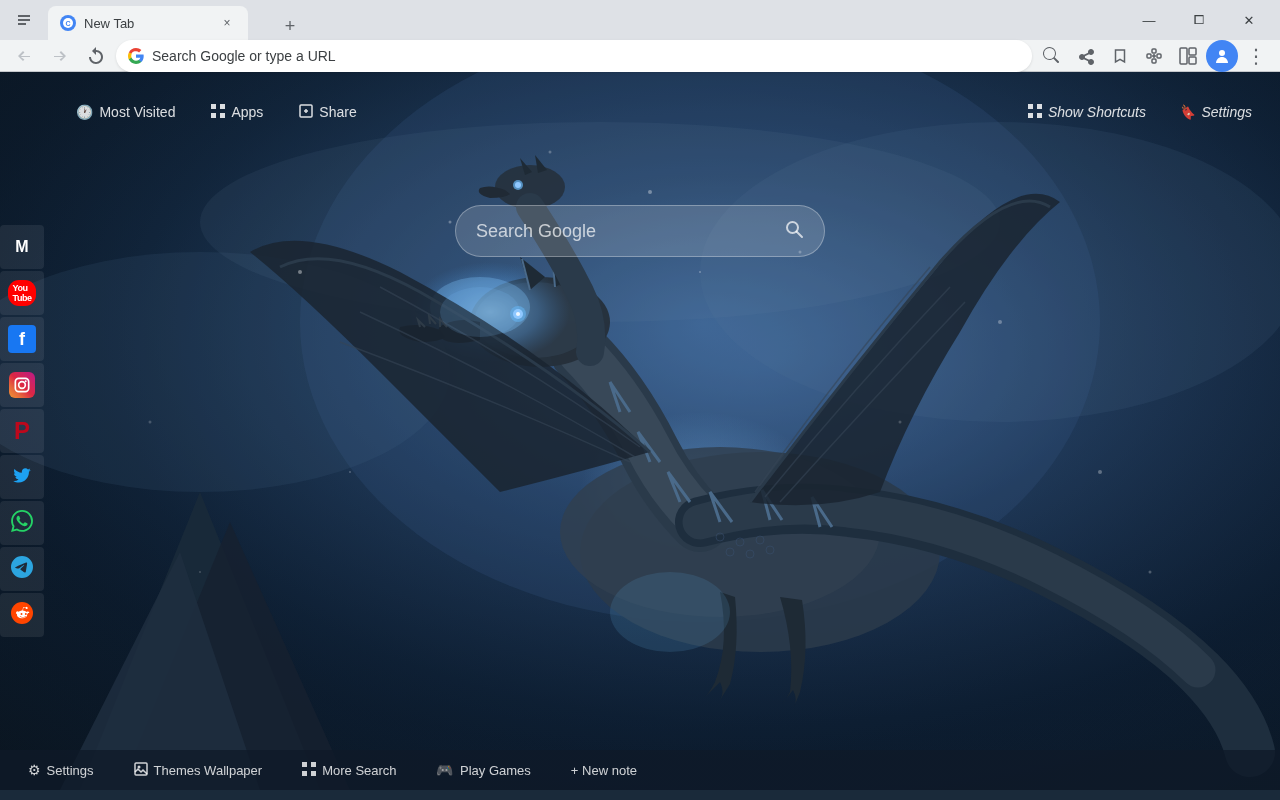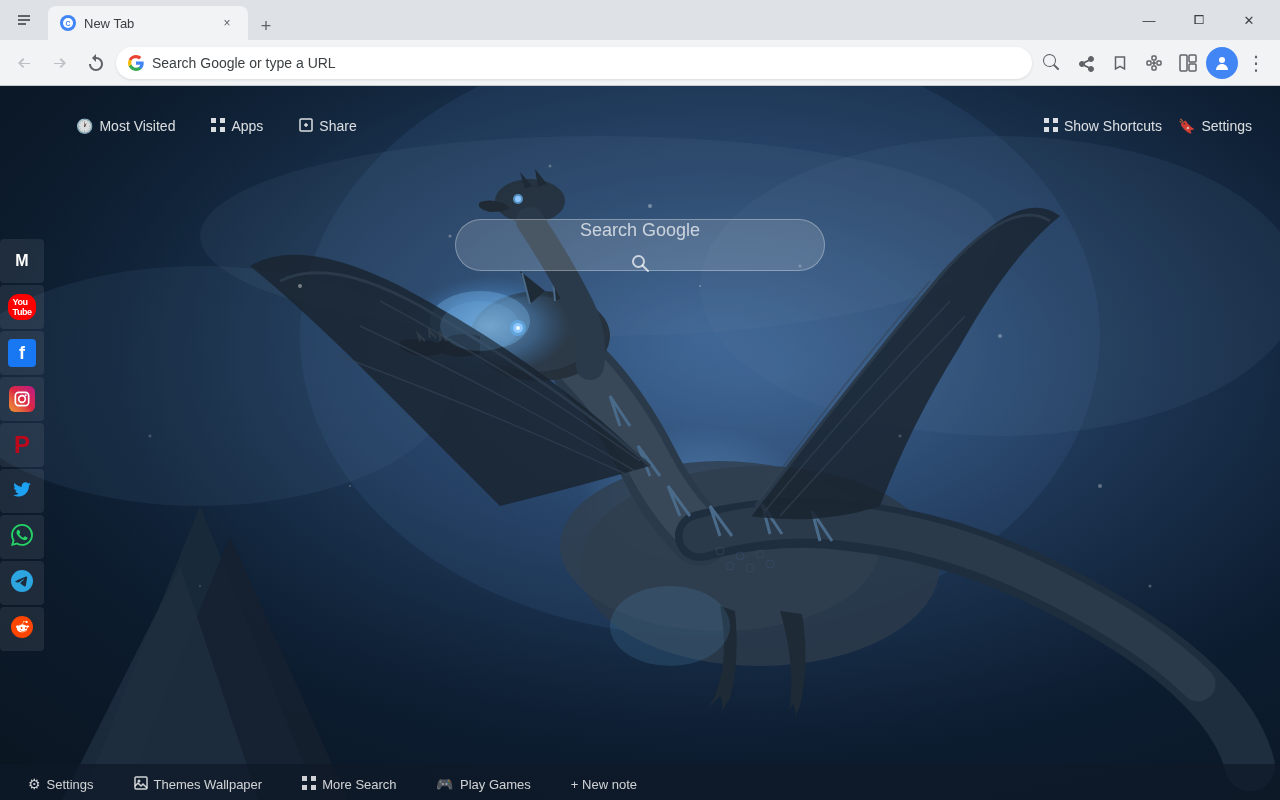--- a/index.html
+++ b/index.html
@@ -20,20 +20,21 @@
       display: flex;
       align-items: center;
       padding: 0 8px;
       gap: 8px;
     }
     .tab-bar {
       display: flex;
       align-items: flex-end;
       flex: 1;
       height: 40px;
+      gap: 24px;
     }
     .tab {
       display: flex;
       align-items: center;
       height: 34px;
       padding: 0 12px;
       background: #f1f3f4;
       border-radius: 8px 8px 0 0;
       gap: 8px;
       min-width: 200px;
@@ -86,21 +87,21 @@
     }
     .tab-list-btn {
       width: 32px; height: 32px;
       display: flex; align-items: center; justify-content: center;
       color: #5f6368;
       cursor: pointer;
     }
 
     
     .address-bar {
-      height: 46px;
+      height: 32px;
       background: #f1f3f4;
       display: flex;
       align-items: center;
       padding: 0 8px;
       gap: 4px;
       border-bottom: 1px solid #c5c8cc;
     }
     .nav-btn {
       width: 32px; height: 32px;
       border-radius: 50%;
@@ -262,33 +263,34 @@
     .search-box {
       width: 100%;
       height: 52px;
       background: rgba(255,255,255,0.15);
       border: 1px solid rgba(255,255,255,0.3);
       border-radius: 26px;
       display: flex;
       align-items: center;
       padding: 0 20px;
       gap: 12px;
-      flex-direction: column;
     }
     .search-icon-btn {
       color: rgba(255,255,255,0.7);
       font-size: 18px;
       cursor: pointer;
     }
 
     
     .top-nav-right {
       margin-left: auto;
       display: flex;
-      align-items: center;
+      gap: 16px;
+      align-items: center;
+      font-style: italic;
     }
     .top-right-item {
       display: flex;
       align-items: center;
       gap: 6px;
       color: rgba(255,255,255,0.85);
       font-size: 14px;
       cursor: pointer;
       padding: 4px 8px;
       border-radius: 4px;

